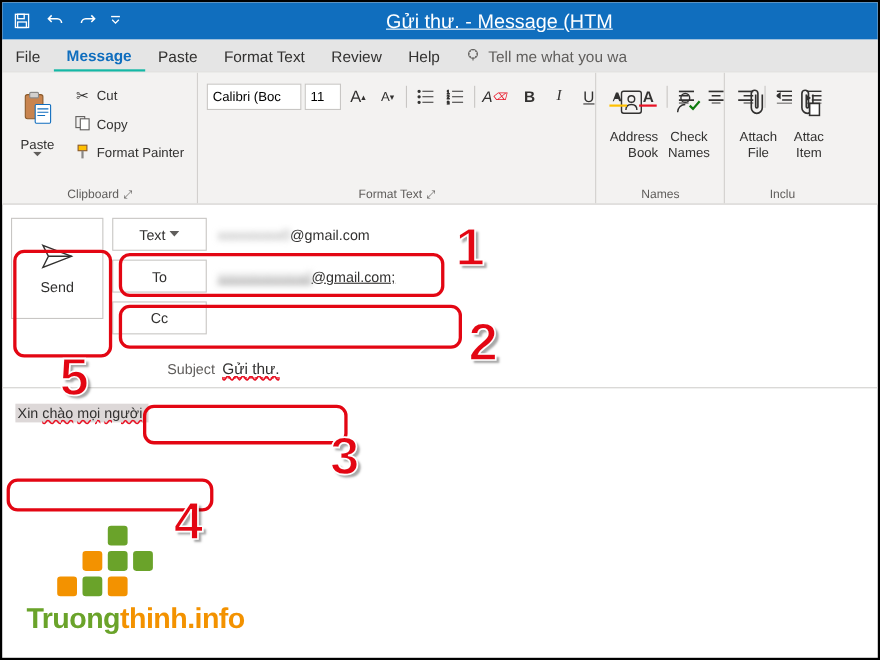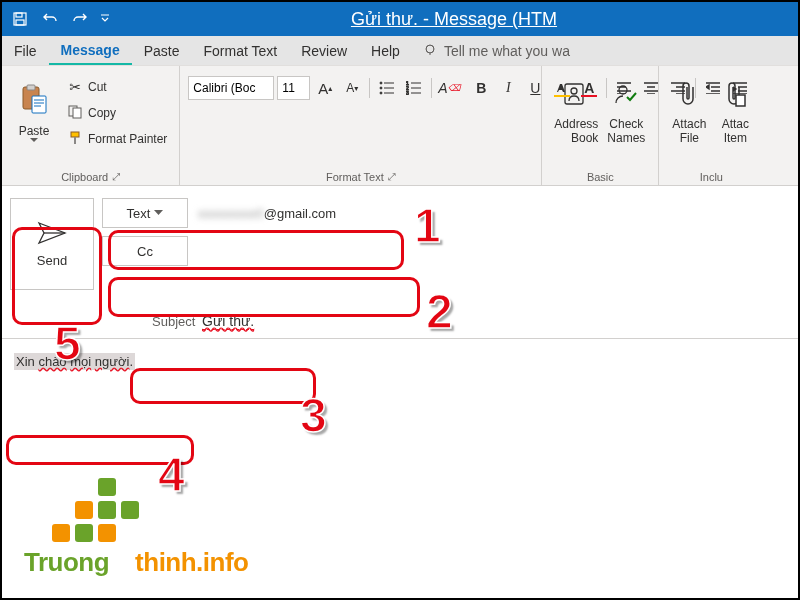--- a/index.html
+++ b/index.html
@@ -55,21 +55,21 @@
 
 .annot { position: absolute; pointer-events: none; }
 .annot-box { border: 3px solid #e30613; border-radius: 10px; }
 .annot-num { font-family: Arial; font-size: 48px; font-weight: 900; color: #e30613; -webkit-text-stroke: 1.5px #fff; text-shadow: 3px 3px 2px rgba(0,0,0,0.35); }
 
 .watermark { position: absolute; left: 22px; bottom: 20px; display: flex; flex-direction: column; }
 .wm-logo { display: grid; grid-template-columns: repeat(4, 18px); grid-template-rows: repeat(3, 18px); gap: 5px; padding-left: 28px; }
 .wm-sq { width: 18px; height: 18px; border-radius: 3px; }
 .wm-text { font-size: 26px; margin-top: 5px; letter-spacing: -0.5px; }
 .wm-t1 { color: #6aa32a; font-weight: 600; }
-.wm-t2 { color: #f39200; font-weight: 600; margin-left: 26px; }
+.wm-t2 { color: #f39200; font-weight: 600; }
 
 .sep { width: 1px; height: 20px; background: #c8c6c4; margin: 0 2px; }
 .blurbox { filter: blur(3px); color: #999; }
 </style>
 </head>
 <body>
 
 <div class="titlebar">
   <div class="qat">
     <div class="qat-btn">
@@ -262,21 +262,21 @@
         <span class="ico">
           <svg width="26" height="26" viewBox="0 0 26 26" fill="none" stroke="#323130" stroke-width="1.3">
               <circle cx="10" cy="9" r="4"></circle>
               <path d="M3 22c0-4 3-7 7-7"></path>
               <path d="M14 16l3 3 6-7" stroke="#107c10" stroke-width="2"></path>
             </svg>
         </span>
         <span style="text-align:center;line-height:1.2">Check Names</span>
       </div>
     </div>
-    <div class="rgroup-label">Basic</div>
+    <div class="rgroup-label">Names</div>
   </div>
 
   <div class="rgroup" style="border-right:none">
     <div class="rgroup-body">
       <div class="bigbtn" style="width:44px">
         <span class="ico">
           <svg width="22" height="26" viewBox="0 0 22 26" fill="none" stroke="#323130" stroke-width="1.5">
               <path d="M15 6v12a5 5 0 01-10 0V5a3 3 0 016 0v12a1 1 0 01-2 0V6"></path>
             </svg>
         </span>
@@ -306,20 +306,24 @@
   </div>
   <div class="fields">
     <div class="fieldrow">
       <div class="fieldlabel">
         <span>Text</span>
         <svg width="9" height="6" viewBox="0 0 9 6" fill="#605e5c">
             <path d="M0 0l4.5 5L9 0z"></path>
           </svg>
       </div>
       <div class="fieldval"><span class="blurbox">xxxxxxxxx0</span><span>@gmail.com</span></div>
+    </div>
+    <div class="fieldrow">
+      <div class="fieldlabel">To</div>
+      <div class="fieldval underline"><span class="blurbox">xxxxxxxxxxxxd</span><span>@gmail.com;</span></div>
     </div>
     <div class="fieldrow">
       <div class="fieldlabel">Cc</div>
       <div class="fieldval"></div>
     </div>
   </div>
 </div>
 
 <div class="fieldrow subjectrow">
   <div class="fieldlabel subject-label">Subject</div>

